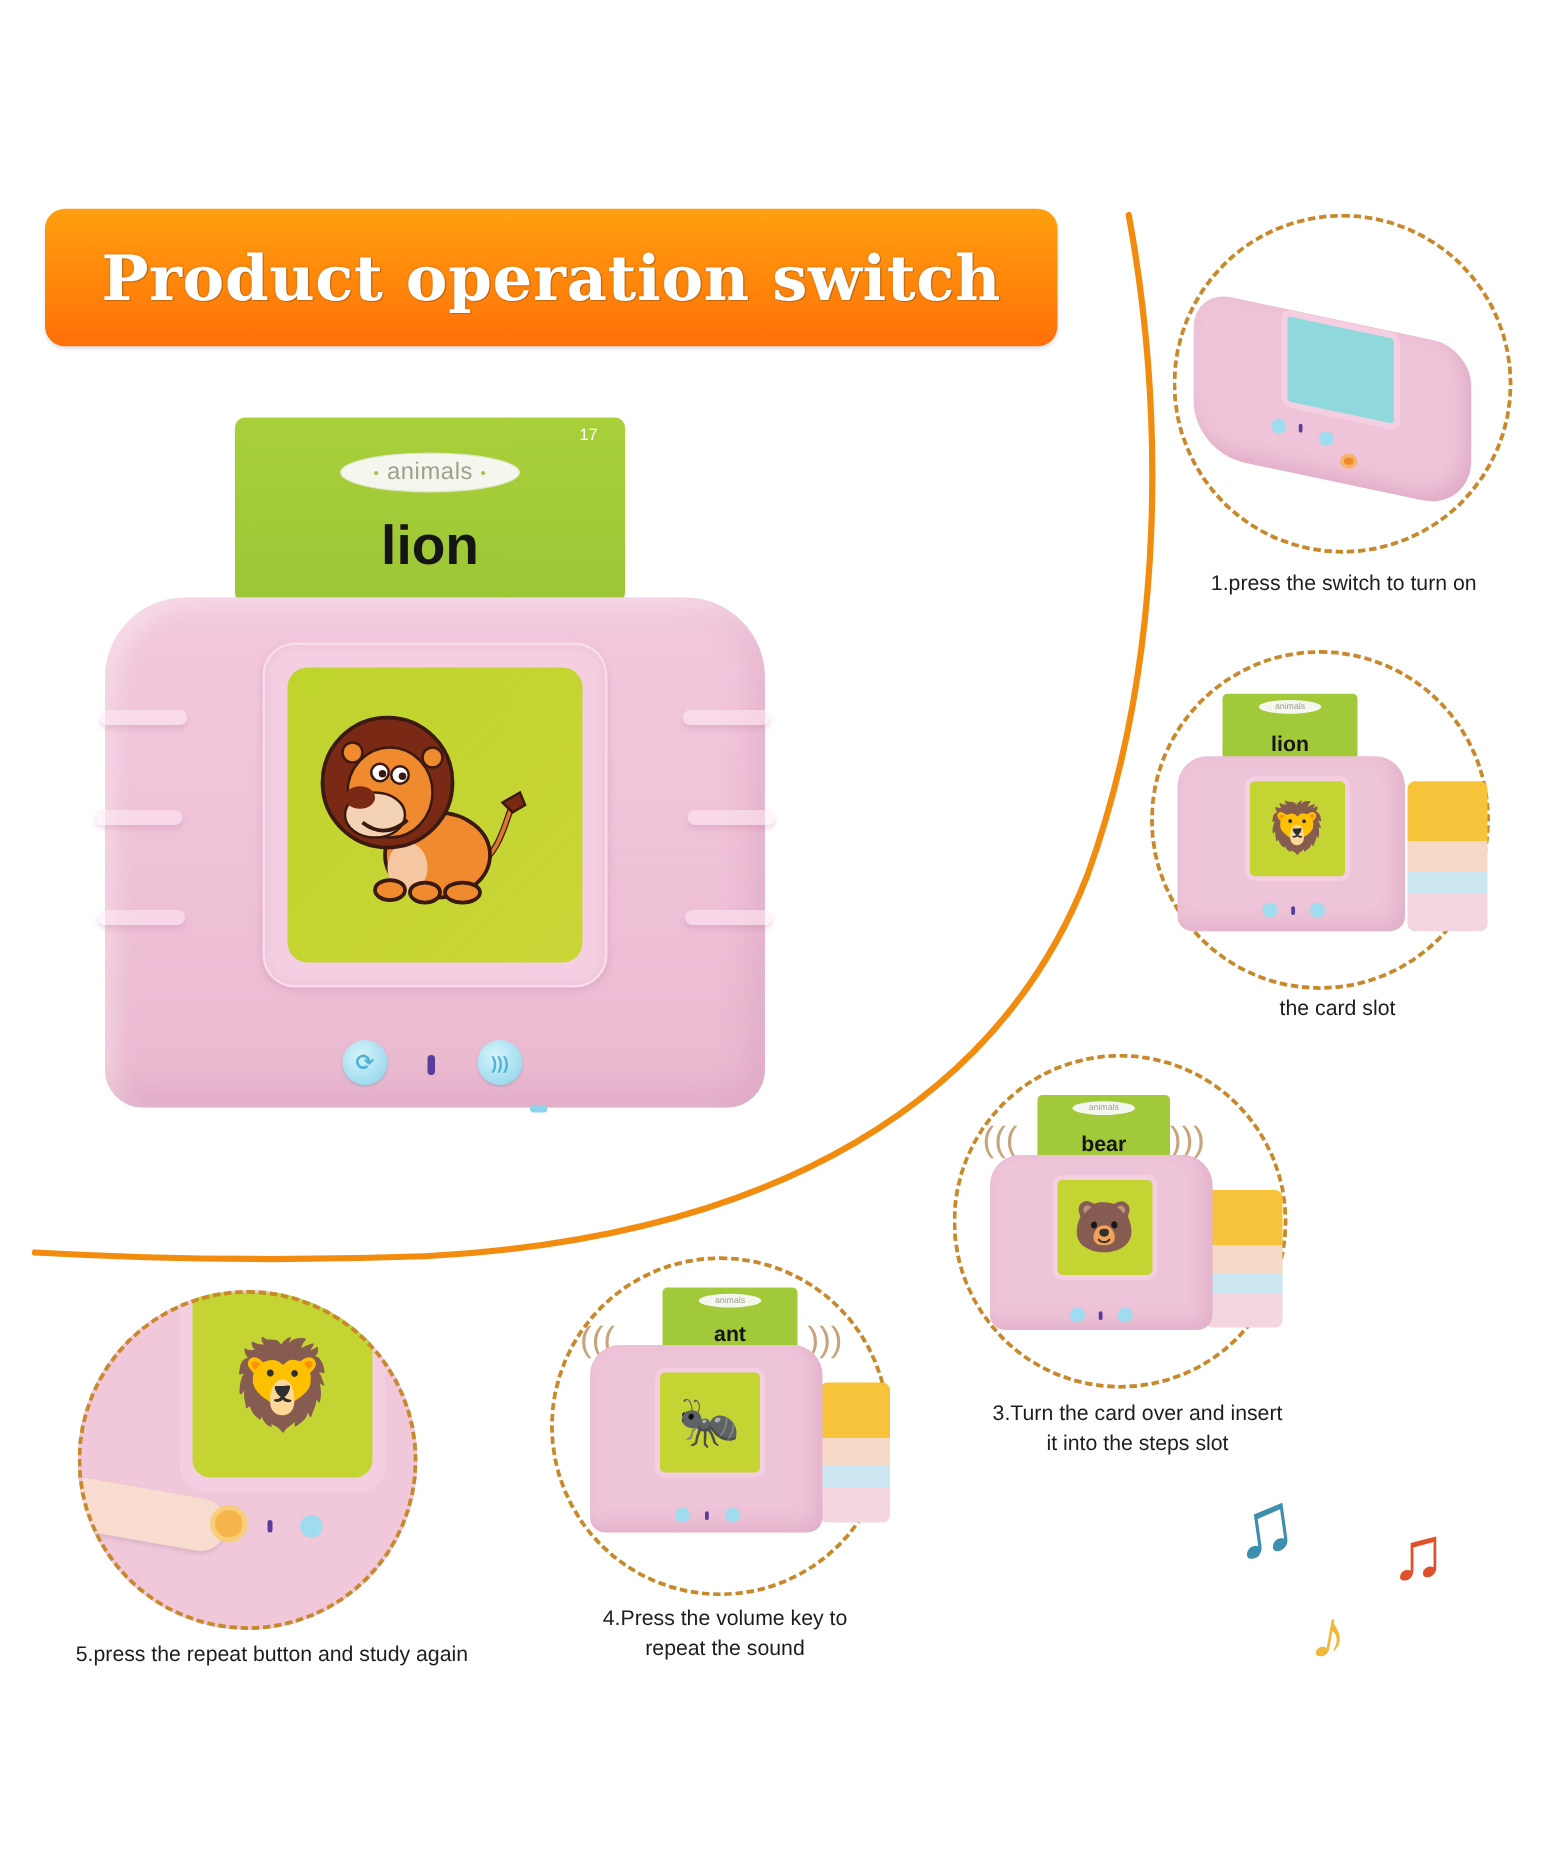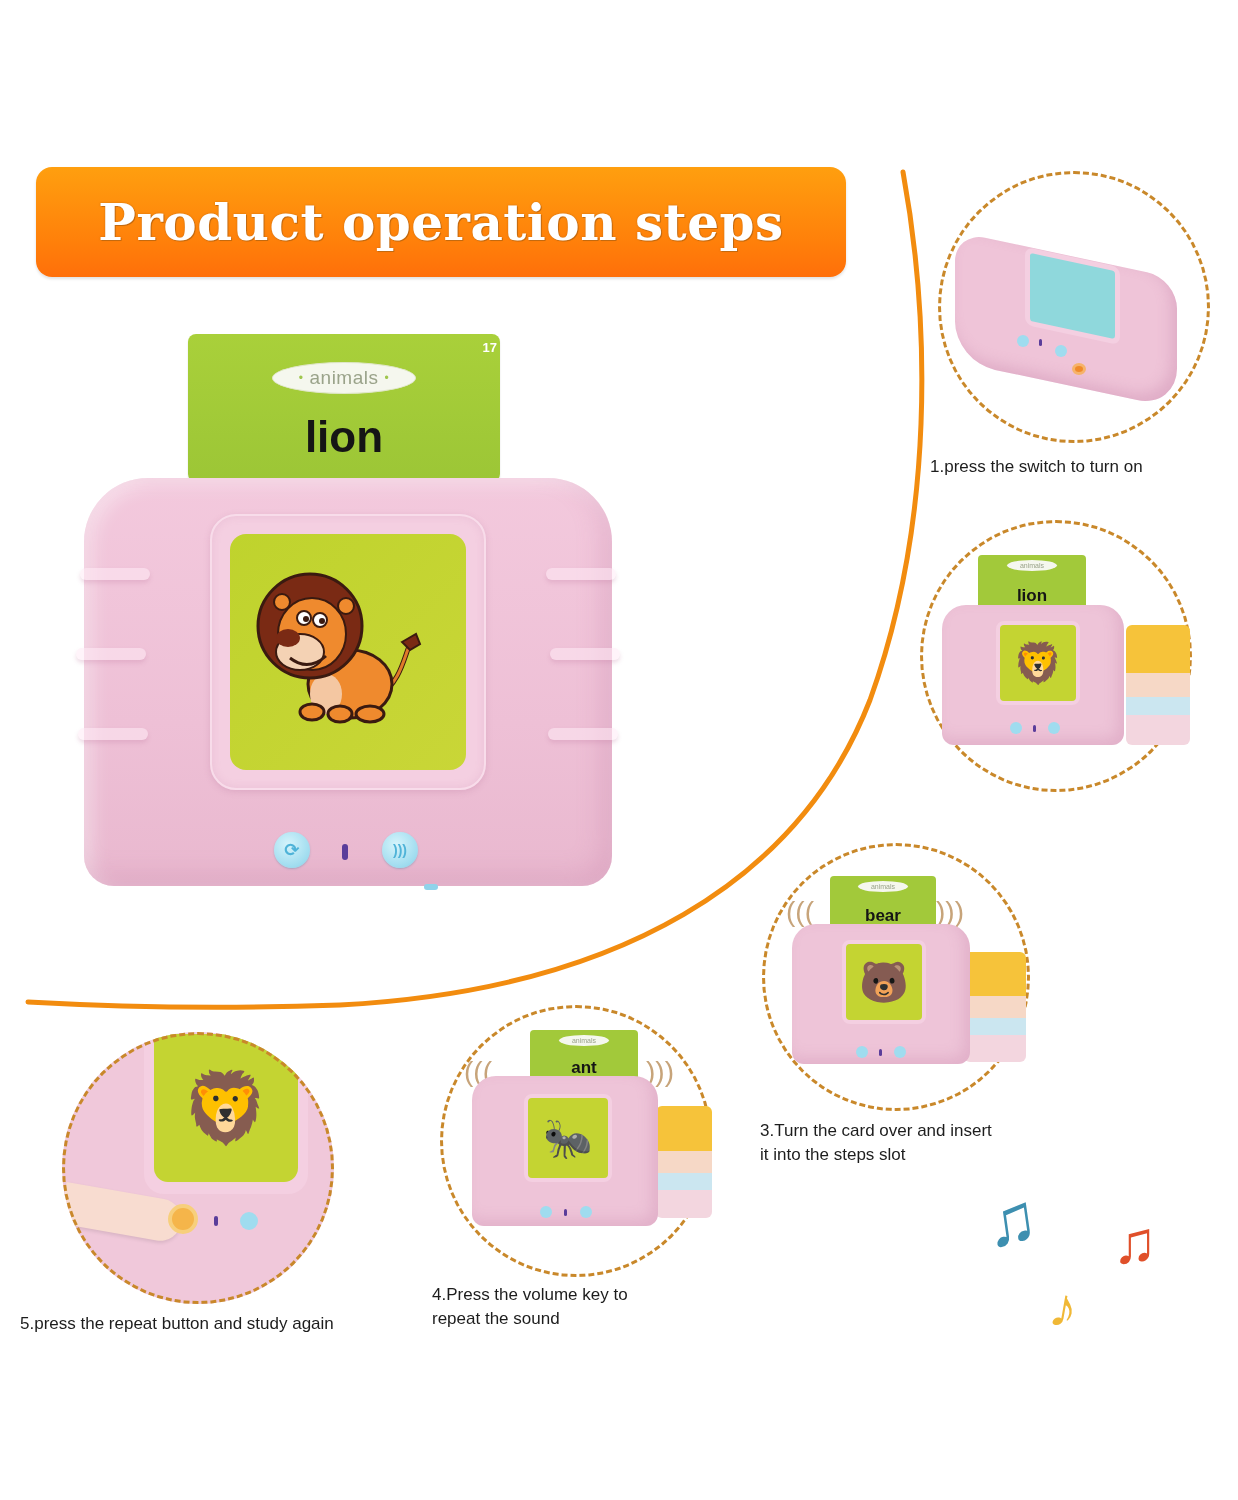--- a/index.html
+++ b/index.html
@@ -33,21 +33,21 @@
     border-radius: 64px 64px 30px 30px;
     box-shadow: inset -10px -10px 24px rgba(190,120,160,0.25), inset 8px 6px 18px rgba(255,255,255,0.45);
   }
   .device-ridge { position: absolute; height: 12px; border-radius: 6px; background: rgba(255,235,245,0.55); box-shadow: 0 3px 4px rgba(190,120,160,0.25); }
   .card-top {
     left: 188px; top: 334px; width: 312px; height: 148px;
     background: linear-gradient(#a9d03a, #9cc636);
     border-radius: 8px;
     box-shadow: 0 2px 2px rgba(0,0,0,0.12);
   }
-  .card-number { position: absolute; right: 3px; top: 6px; font-size: 13px; font-weight: bold; color: #ffffff; }
+  .card-number { position: absolute; right: 22px; top: 6px; font-size: 13px; font-weight: normal; color: #ffffff; }
   .category-pill {
     position: absolute; left: 84px; top: 28px; width: 144px; height: 32px;
     border-radius: 50%; background: #f5f7ee; border: 1px solid #dfe6c8;
     display: flex; align-items: center; justify-content: center;
     font-size: 19px; color: #9aa38a; letter-spacing: 0.5px;
   }
   .category-pill::before, .category-pill::after { content: "•"; color: #9fc64d; font-size: 12px; margin: 0 6px; }
   .card-word {
     position: absolute; left: 0; right: 0; top: 78px; text-align: center;
     font-size: 44px; font-weight: bold; color: #151515;
@@ -67,21 +67,21 @@
     border-radius: 50%;
     background: radial-gradient(circle at 40% 35%, #d6f4fb, #9fdcef 70%, #7fcde6);
     box-shadow: 0 1px 2px rgba(60,130,160,0.35);
     display: flex; align-items: center; justify-content: center;
     color: #4fb3d8; font-weight: bold;
   }
   .led { border-radius: 3px; background: #5a3d9a; }
 
   
   .step-circle { border: 3px dashed #c9882a; border-radius: 50%; }
-  .step-label { font-size: 17px; color: #1d1d1d; line-height: 24px; }
+  .step-label { font-size: 17px; color: #1d1d1d; text-align: center; line-height: 24px; }
 
   .mini-device { position: absolute; background: #eec4d8; border-radius: 24px 24px 12px 12px; box-shadow: inset -6px -6px 14px rgba(190,120,160,0.25); }
   .mini-card { position: absolute; background: #a2c93a; border-radius: 4px; }
   .mini-card .pill { position: absolute; left: 50%; transform: translateX(-50%); top: 5px; width: 50px; height: 11px; border-radius: 50%; background: #f5f7ee; font-size: 7px; color: #9aa38a; text-align: center; line-height: 11px; }
   .mini-card .word { position: absolute; left: 0; right: 0; bottom: 4px; text-align: center; font-weight: bold; color: #151515; font-size: 17px; }
   .mini-screen { position: absolute; background: #c4d432; border-radius: 8px; border: 4px solid #f4cfe1; }
   .mini-btn { position: absolute; width: 12px; height: 12px; border-radius: 50%; background: #9fdcef; }
   .mini-led { position: absolute; width: 3px; height: 7px; border-radius: 2px; background: #5a3d9a; }
   .card-stack { position: absolute; border-radius: 6px; }
   .sound-wave { position: absolute; color: #c7a47a; font-size: 28px; }
@@ -89,21 +89,21 @@
   .emoji { display: flex; align-items: center; justify-content: center; line-height: 1; }
 </style>
 </head>
 <body>
 
 <svg class="abs arc-svg" viewBox="0 0 1238 1500">
   <path d="M 903 172 C 930 320, 935 520, 870 700 C 800 880, 620 990, 340 1005 C 200 1010, 100 1006, 28 1002" fill="none" stroke="#f28c0f" stroke-width="5" stroke-linecap="round"></path>
 </svg>
 
 <div class="abs banner">
-  <span class="banner-text">Product operation steps</span>
+  <span class="banner-text">Product operation switch</span>
 </div>
 
 <div class="abs card-top">
   <span class="card-number">17</span>
   <div class="category-pill">
       <span>animals</span>
     </div>
   <div class="card-word">lion</div>
 </div>
 
@@ -179,20 +179,21 @@
   </div>
   <div class="mini-device" style="left:2px; top:50px; width:182px; height:140px;"></div>
   <div class="mini-screen" style="left:56px; top:66px; width:84px; height:84px;">
     <div class="emoji" style="width:100%; height:100%; font-size:40px;">🦁</div>
   </div>
   <div class="mini-btn" style="left:70px; top:167px;"></div>
   <div class="mini-led" style="left:93px; top:170px;"></div>
   <div class="mini-btn" style="left:108px; top:167px;"></div>
 </div>
 <div class="abs step-label" style="left:915px; top:795px; width:310px;">
+  <div>the card slot</div>
 </div>
 
 <div class="abs step-circle" style="left:762px; top:843px; width:268px; height:268px;"></div>
 <div class="abs" style="left:786px; top:876px; width:240px; height:210px;">
   <div class="sound-wave" style="left:0px; top:20px;">(((</div>
   <div class="sound-wave" style="left:150px; top:20px;">)))</div>
   <div class="card-stack" style="left:178px; top:76px; width:62px; height:110px; background:linear-gradient(#f6c33a 0 40%, #f6d8c6 40% 60%, #cbe6f0 60% 75%, #f3d6df 75%);"></div>
   <div class="mini-card" style="left:44px; top:0px; width:106px; height:54px;">
     <div class="pill">animals</div>
     <div class="word">bear</div>

